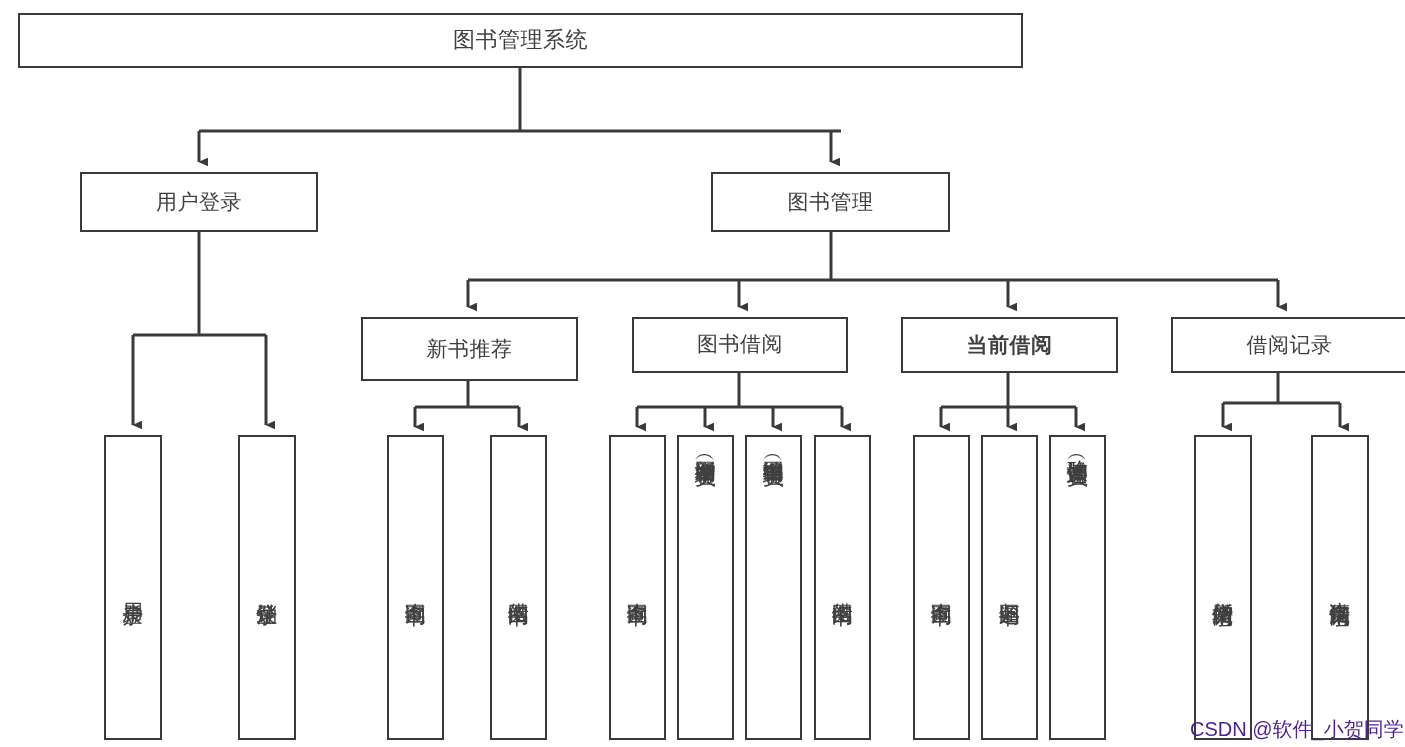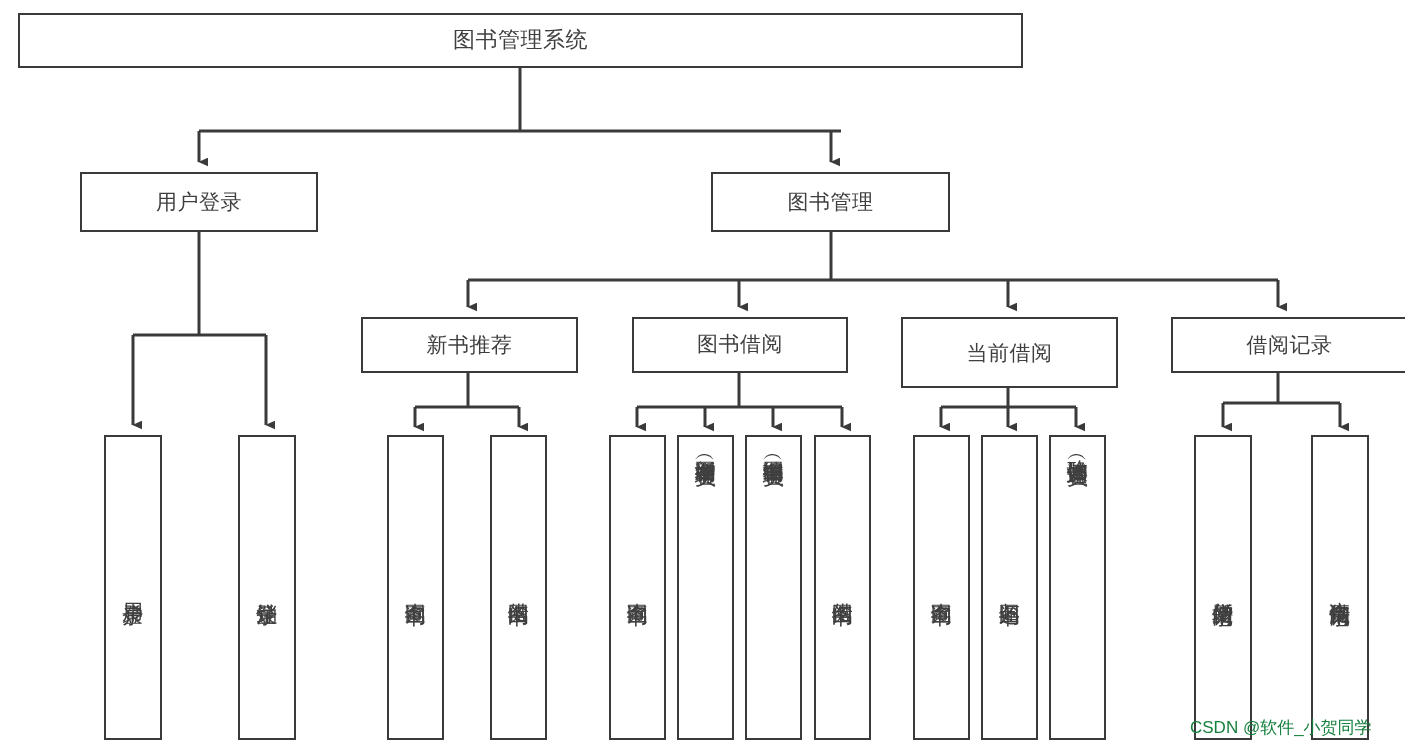--- a/index.html
+++ b/index.html
@@ -64,22 +64,22 @@
     text-orientation: upright;
     font-size: 21px;
     line-height: 1.32;
     letter-spacing: 1px;
     white-space: nowrap;
   }
   .watermark {
     position: absolute;
     left: 1190px;
     top: 716px;
-    font-size: 17px;
-    color: #15803d;
+    font-size: 20px;
+    color: #4c1d95;
     white-space: nowrap;
     user-select: none;
   }
 </style>
 </head>
 <body>
 
 <div id="diagram-root">
 
   <svg class="diagram-canvas" viewBox="0 0 1405 747" aria-hidden="true">
@@ -136,27 +136,27 @@
     <span class="node-label">图书管理系统</span>
   </div>
 
   <div class="node-box node-h" style="left:80px; top:172px; width:238px; height:60px;">
     <span class="node-label">用户登录</span>
   </div>
   <div class="node-box node-h" style="left:711px; top:172px; width:239px; height:60px;justify-content:center;">
     <span class="node-label">图书管理</span>
   </div>
 
-  <div class="node-box node-h" style="left:361px; top:317px; width:217px; height:56px;">
+  <div class="node-box node-h" style="left:361px; top:317px; width:217px; height:64px;">
     <span class="node-label">新书推荐</span>
   </div>
   <div class="node-box node-h" style="left:632px; top:317px; width:216px; height:56px;font-family:Liberation Serif, serif;">
     <span class="node-label">图书借阅</span>
   </div>
-  <div class="node-box node-h" style="left:901px; top:317px; width:217px; height:71px;">
+  <div class="node-box node-h" style="left:901px; top:317px; width:217px; height:56px;font-weight:bold;">
     <span class="node-label">当前借阅</span>
   </div>
   <div class="node-box node-h" style="left:1171px; top:317px; width:237px; height:56px;">
     <span class="node-label">借阅记录</span>
   </div>
 
   <div class="node-box node-v center-v" style="left:104px; top:435px; width:58px; height:305px;">
     <span class="node-label">用户登录</span>
   </div>
   <div class="node-box node-v center-v" style="left:238px; top:435px; width:58px; height:305px;">

